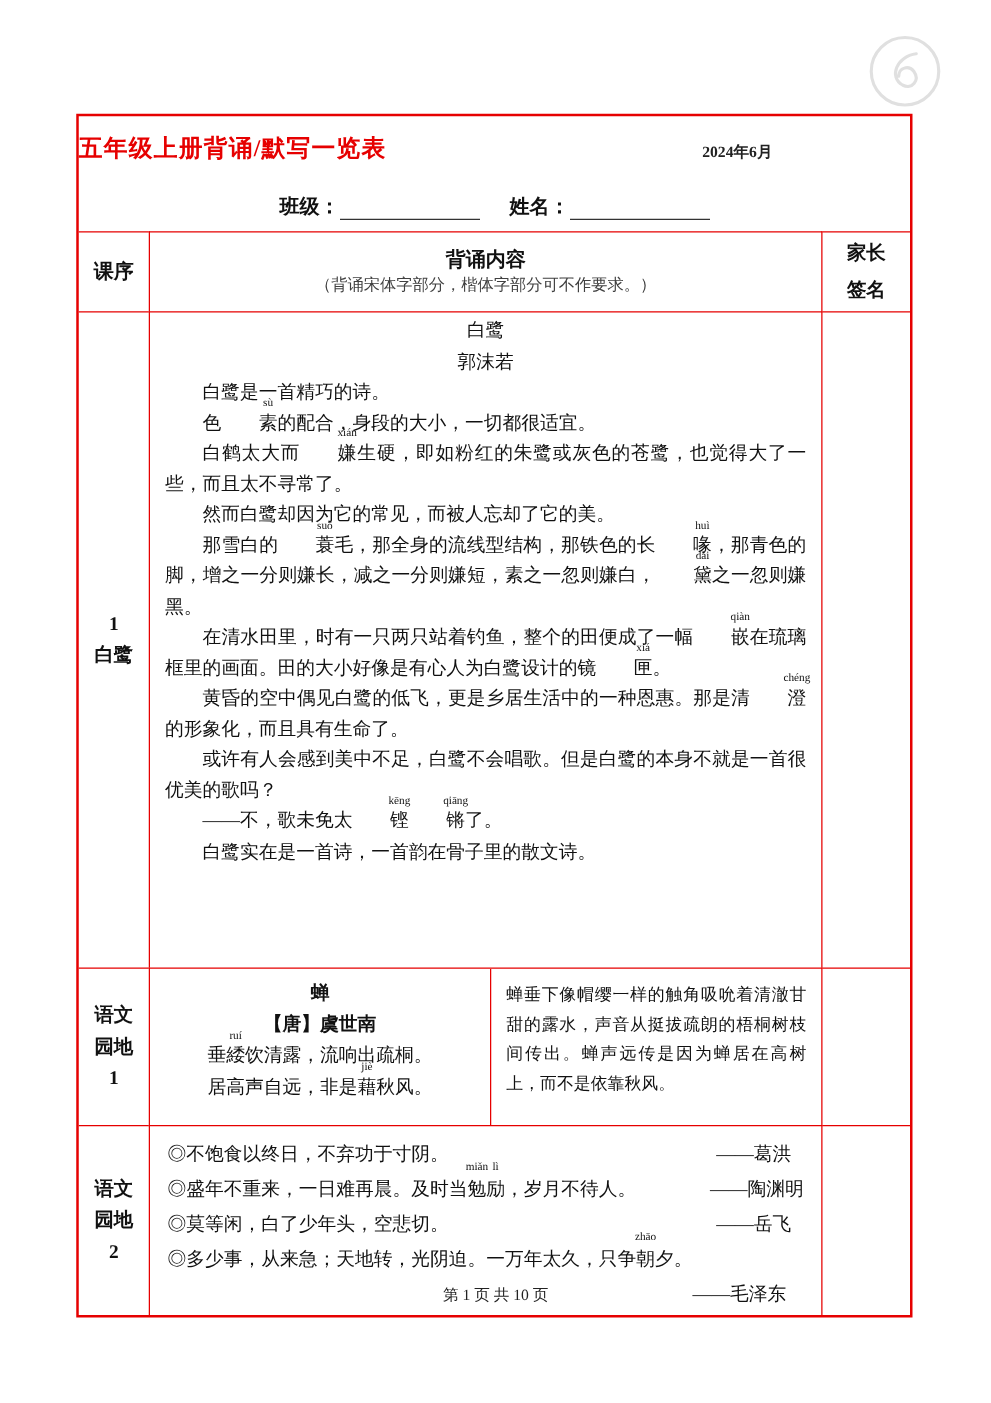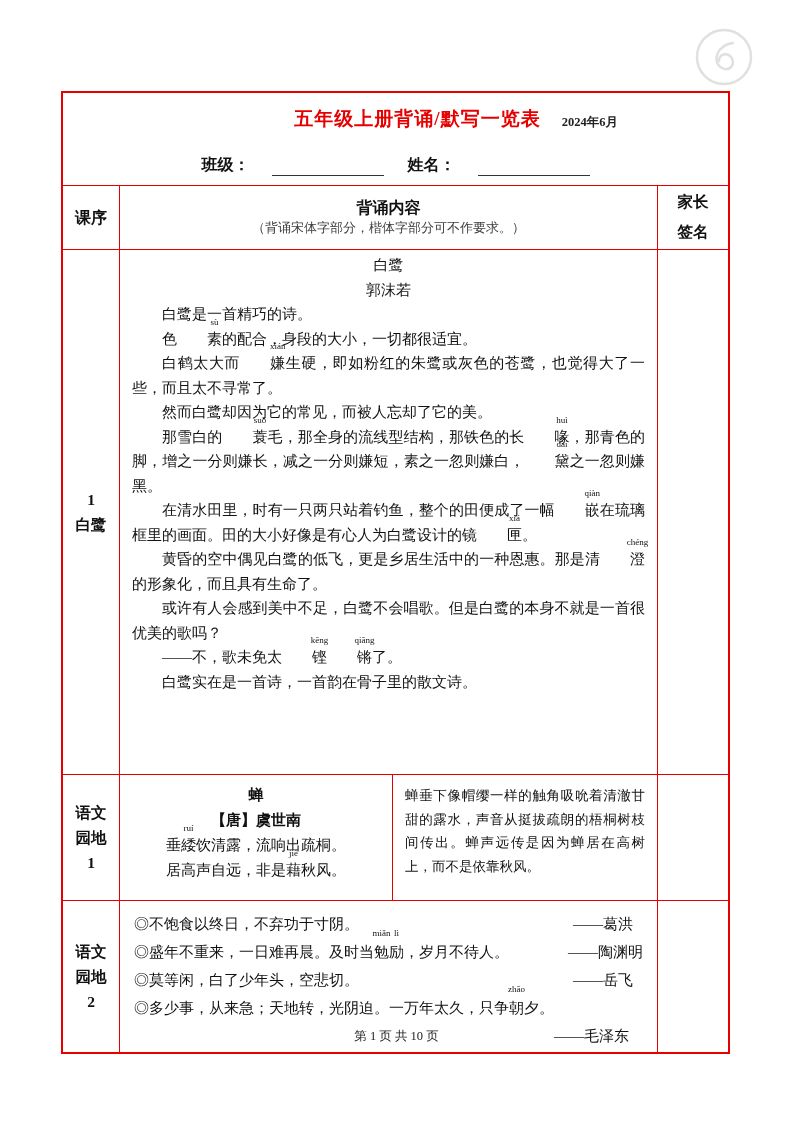--- a/index.html
+++ b/index.html
@@ -17,26 +17,26 @@
 
   
   .frame {
     position: absolute; left: 61px; top: 91px;
     width: 669px; height: 963px;
     border: 2.5px solid #e60000;
     display: flex; flex-direction: column;
     background: #fff;
   }
 
-  .title-row { height: 52px; position: relative; display: flex; align-items: center; justify-content: center; flex: none; padding-left: 44px; }
+  .title-row { height: 52px; position: relative; display: flex; align-items: center; flex: none; }
   .page-title { color: #e60000; font-size: 19px; font-weight: bold; letter-spacing: 1px; }
   .title-date { position: absolute; right: 110px; top: 55%; transform: translateY(-50%); font-size: 12.5px; color: #222; font-weight: bold; }
 
   .meta-row { height: 40px; flex: none; display: flex; align-items: center; justify-content: center; gap: 24px; font-weight: bold; font-size: 16px; }
-  .meta-pair { display: flex; align-items: flex-end; gap: 22px; }
+  .meta-pair { display: flex; align-items: flex-end; }
   .blank { display: inline-block; width: 112px; height: 17px; border-bottom: 1.5px solid #333; }
 
   .grid {
     flex: 1;
     display: grid;
     grid-template-columns: 56px 1fr 70px;
     grid-template-rows: 64px 1fr 126px 152px;
   }
   .cell { border-top: 1.5px solid #e60000; overflow: hidden; }
   .mid  { border-left: 1.5px solid #e60000; border-right: 1.5px solid #e60000; }

